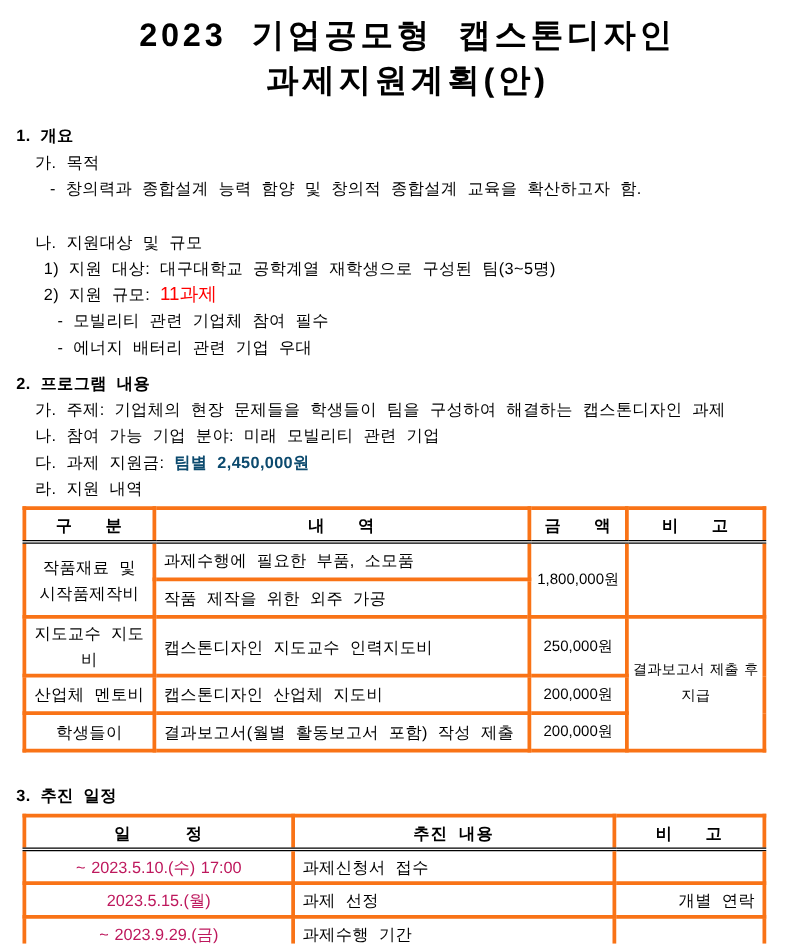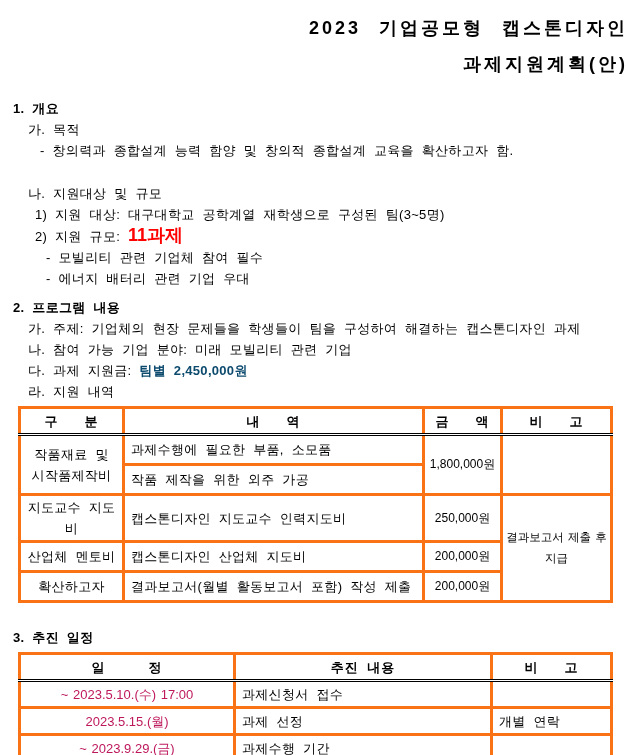--- a/index.html
+++ b/index.html
@@ -3,50 +3,50 @@
 <meta charset="utf-8">
 <style>
   html,body{margin:0;padding:0;background:#fff;}
   .page{
     width:628px;height:755px;background:#fff;color:#000;
     font-family:"Liberation Sans","DejaVu Sans",sans-serif;
     font-size:13px;line-height:21px;overflow:hidden;
     letter-spacing:0.3px;word-spacing:4px;
   }
   
-  .title-block{padding-top:10px;text-align:right;font-weight:bold;
-    font-size:18px;line-height:36px;letter-spacing:3px;word-spacing:10px;margin-left:24px;}
+  .title-block{padding-top:10px;text-align:center;font-weight:bold;
+    font-size:26px;line-height:36px;letter-spacing:3px;word-spacing:10px;margin-left:24px;}
   
   .sec-heading{font-weight:bold;padding-left:13px;}
   .ind-a{padding-left:28px;}
   .ind-dash1{padding-left:40px;}
   .ind-num{padding-left:35px;}
   .ind-dash2{padding-left:46px;}
   .gap8{height:8px;}
   .gap22{height:22px;}
   .gap24{height:24px;}
   .gap4{height:4px;}
-  .red{color:#ff0000;font-weight:bold;font-size:18px;letter-spacing:0;}
+  .red{color:#ff0000;font-weight:normal;font-size:15px;letter-spacing:0;}
   .red-plain{color:#be185d;}
   .blue{color:#0c4a6e;font-weight:bold;}
   .s1-top{margin-top:16px;}
   
   table{border-collapse:collapse;table-layout:fixed;margin-left:18px;
     width:592px;border:2px solid #000;}
   th,td{border:3px solid #f97316;padding:1px 6px;overflow:hidden;}
   th{font-weight:bold;border-bottom:3px double #000;white-space:pre;
     text-align:center;height:22px;letter-spacing:1px;}
   td{height:25px;}
   .cat{ text-align:center;white-space:pre-line;}
   .item{text-align:left;}
   .amt{text-align:center;font-size:12px;padding:1px 2px;letter-spacing:0;}
   .note-merged{font-size:11.5px;text-align:center;padding:1px 1px;
     letter-spacing:0;word-spacing:1px;}
   .date{text-align:center;letter-spacing:0;word-spacing:1px;}
-  .note-c{text-align:left;}
+  .note-c{text-align:right;}
   .t2 td{height:22px;}
 </style>
 </head>
 <body>
 
 <div class="page">
 
   <div class="title-block">
     <div>2023 기업공모형 캡스톤디자인</div>
     <div>과제지원계획(안)</div>
@@ -99,21 +99,21 @@
       <td class="item">캡스톤디자인 지도교수 인력지도비</td>
       <td class="amt">250,000원</td>
       <td class="note-merged" rowspan="3">결과보고서 제출 후 지급</td>
     </tr>
     <tr>
       <td class="cat">산업체 멘토비</td>
       <td class="item">캡스톤디자인 산업체 지도비</td>
       <td class="amt">200,000원</td>
     </tr>
     <tr>
-      <td class="cat">확산하고자</td>
+      <td class="cat">학생들이</td>
       <td class="item">결과보고서(월별 활동보고서 포함) 작성 제출</td>
       <td class="amt">200,000원</td>
     </tr>
   </tbody>
     </table>
 
   <div class="gap24"></div>
   <div class="sec-heading">3. 추진 일정</div>
   <div class="gap4"></div>
 

